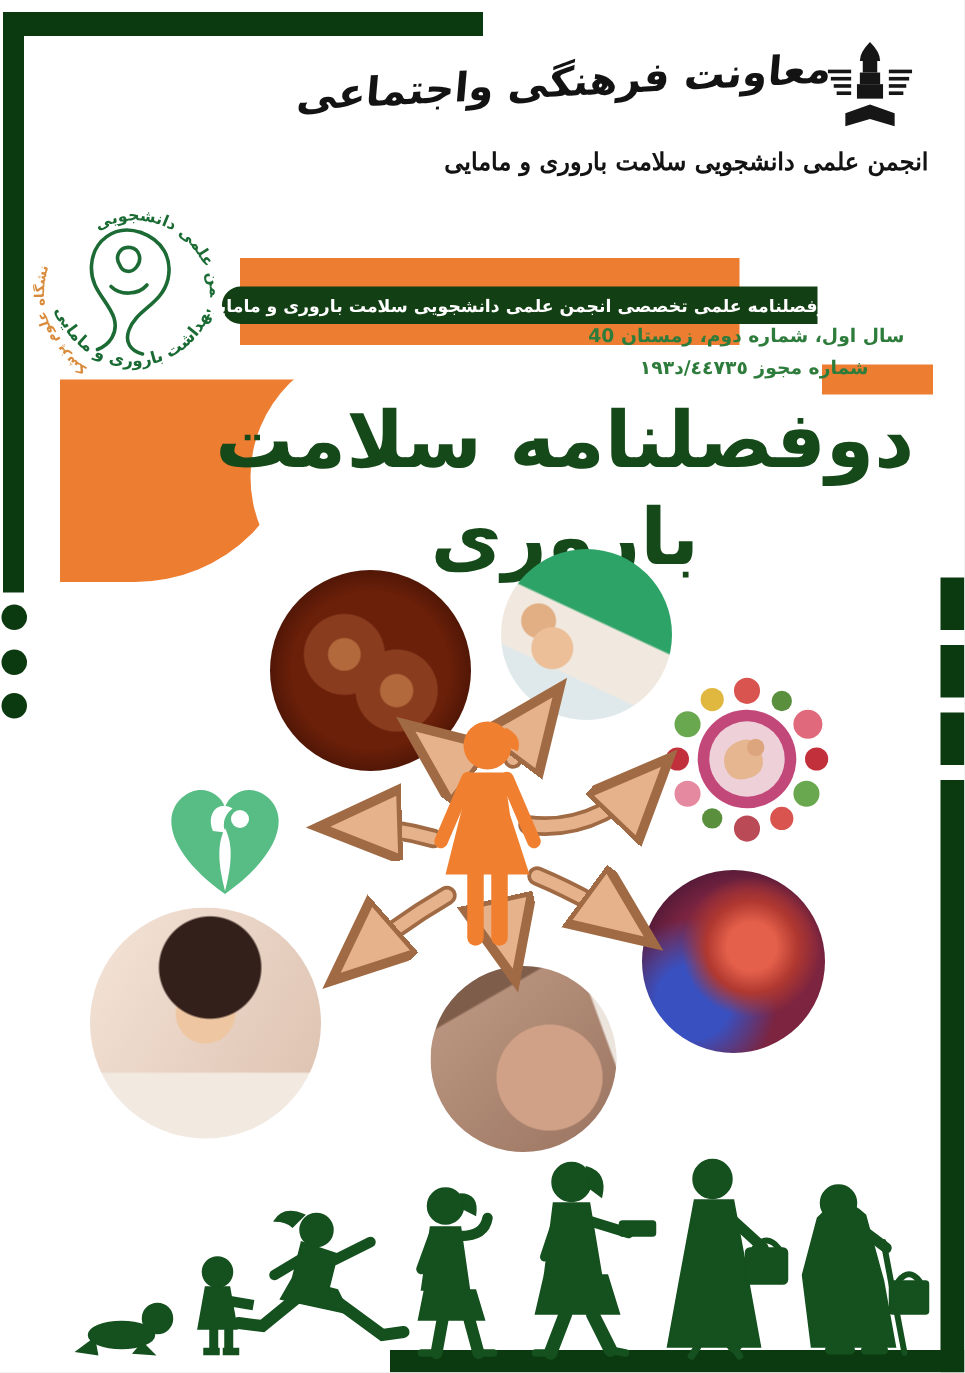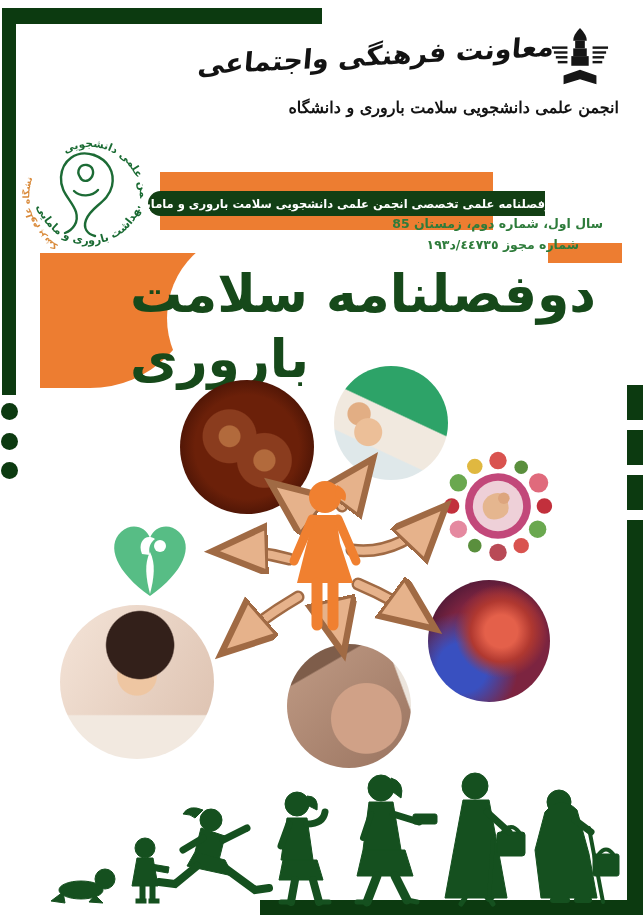--- a/index.html
+++ b/index.html
@@ -13,21 +13,21 @@
   #orange-rect{left:160px;top:172px;width:333px;height:58px;background:#ed7d31;z-index:1;}
   #orange-side{left:548px;top:243px;width:74px;height:20px;background:#ed7d31;z-index:1;}
   #green-banner{left:148px;top:191px;width:397px;height:25px;background:#123f14;
       border-radius:13px 0 0 13px;z-index:2;display:flex;align-items:center;justify-content:center;}
   #green-banner span{color:#fff;font-size:11.5px;font-weight:bold;direction:rtl;white-space:nowrap;}
   .infoline{color:#2e7c3b;font-size:12.5px;font-weight:bold;direction:rtl;text-align:right;z-index:2;}
   
   #title-blob{left:40px;top:253px;width:160px;height:135px;background:#ed7d31;
       border-radius:0 0 110px 0;z-index:1;}
   #title-cut{left:167px;top:230px;width:176px;height:176px;border-radius:50%;background:#fff;z-index:2;}
-  #main-title{left:130px;top:262px;width:493px;z-index:3;direction:rtl;text-align:left;
+  #main-title{left:130px;top:262px;width:493px;z-index:3;direction:rtl;text-align:center;
       color:#16491a;font-size:52px;font-weight:bold;letter-spacing:-1px;line-height:1.25;}
   
   .ph{border-radius:50%;z-index:3;}
   #ph-embryo{left:180px;top:380px;width:134px;height:134px;background:
       radial-gradient(circle at 37% 42%, #b26a3c 0 9%, #8a3c1e 10% 23%, rgba(0,0,0,0) 24%),
       radial-gradient(circle at 63% 60%, #b26a3c 0 9%, #8a3c1e 10% 23%, rgba(0,0,0,0) 24%),
       radial-gradient(circle at 50% 50%, #6b2009 0 55%, #330b03 90%);}
   #ph-newborn{left:334px;top:366px;width:114px;height:114px;background:
       radial-gradient(circle at 30% 58%, #ecbf98 0 13%, rgba(0,0,0,0) 14%),
       radial-gradient(circle at 22% 42%, #e2ae84 0 10%, rgba(0,0,0,0) 11%),
@@ -88,21 +88,21 @@
         <rect x="5" y="32" width="12" height="2.5"></rect>
           <rect x="7" y="37" width="10" height="2.5"></rect>
         <rect x="43" y="22" width="16" height="2.5"></rect>
           <rect x="43" y="27" width="14" height="2.5"></rect>
         <rect x="43" y="32" width="12" height="2.5"></rect>
           <rect x="43" y="37" width="10" height="2.5"></rect>
       </g>
     </svg>
   </div>
   <div class="abs" id="calli">معاونت فرهنگی واجتماعی</div>
-  <div class="abs" id="subtitle">انجمن علمی دانشجویی سلامت باروری و دانشگاه</div>
+  <div class="abs" id="subtitle">انجمن علمی دانشجویی سلامت باروری و مامایی</div>
 
   <div class="abs" style="left:22px;top:127px;width:132px;height:132px;z-index:2;">
     <svg viewBox="0 0 132 132" width="132" height="132">
       <defs>
         <path id="arcTop" d="M 18,70 A 50,50 0 0 1 118,70" fill="none"></path>
         <path id="arcBot" d="M 12,62 A 55,55 0 0 0 122,62" fill="none"></path>
         <path id="arcLeft" d="M 36,118 A 56,56 0 0 1 10,52" fill="none"></path>
       </defs>
       <g fill="none" stroke="#1c6b35" stroke-width="2.4" stroke-linecap="round">
         <path d="M72,28 C54,22 40,34 39,50 C38,66 50,73 54,85 C57,95 51,103 43,106"></path>
@@ -120,21 +120,21 @@
         <textPath href="#arcLeft" startOffset="50%" text-anchor="middle">دانشگاه علوم پزشکی</textPath>
       </text>
     </svg>
   </div>
 
   <div class="abs" id="orange-rect"></div>
   <div class="abs" id="orange-side"></div>
   <div class="abs" id="green-banner">
     <span>دوفصلنامه علمی تخصصی انجمن علمی دانشجویی سلامت باروری و مامایی</span>
   </div>
-  <div class="abs infoline" style="right:40px;top:216px;">سال اول، شماره دوم، زمستان 85</div>
+  <div class="abs infoline" style="right:40px;top:216px;">سال اول، شماره دوم، زمستان 40</div>
   <div class="abs infoline" style="right:64px;top:237px;">شماره مجوز ٤٤٧٣٥/د١٩٣</div>
 
   <div class="abs" id="title-blob"></div>
   <div class="abs" id="title-cut"></div>
   <div class="abs" id="main-title">دوفصلنامه سلامت باروری</div>
 
   <div class="abs ph" id="ph-embryo"></div>
   <div class="abs ph" id="ph-newborn"></div>
   <div class="abs ph" id="ph-fetart"></div>
   <div class="abs ph" id="ph-pregnant"></div>

